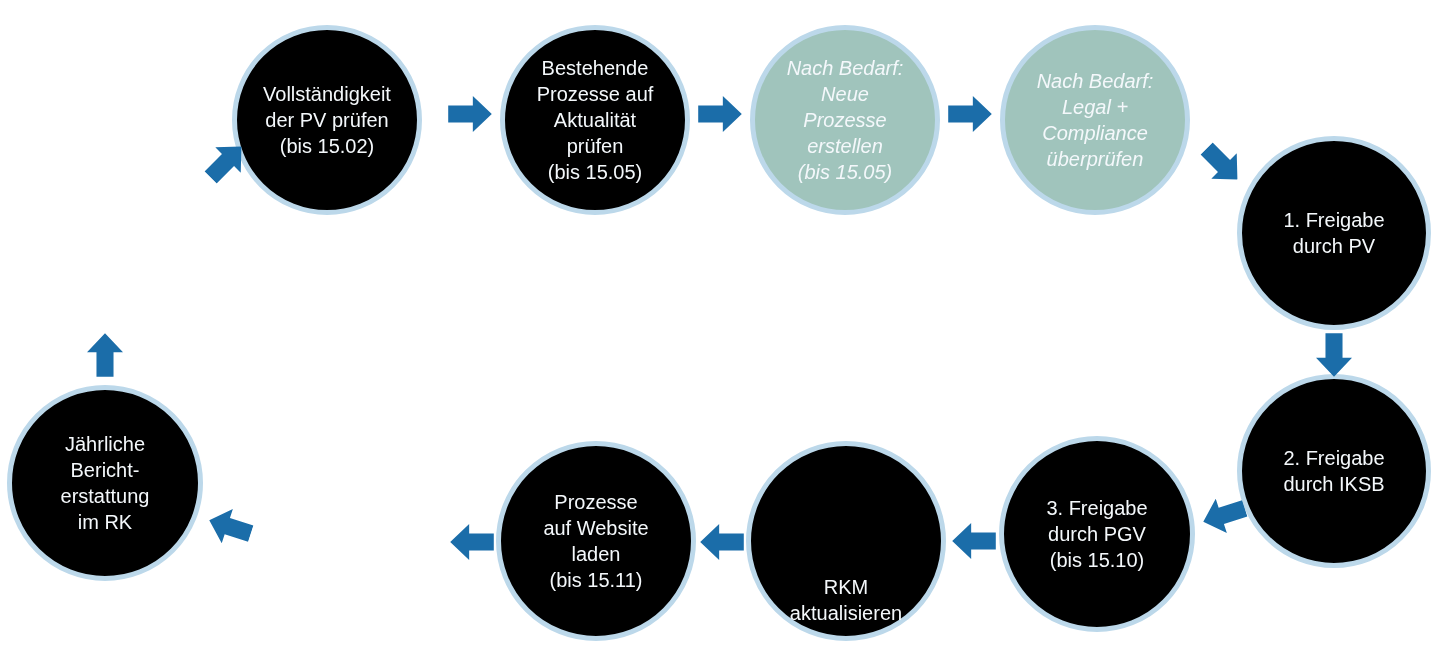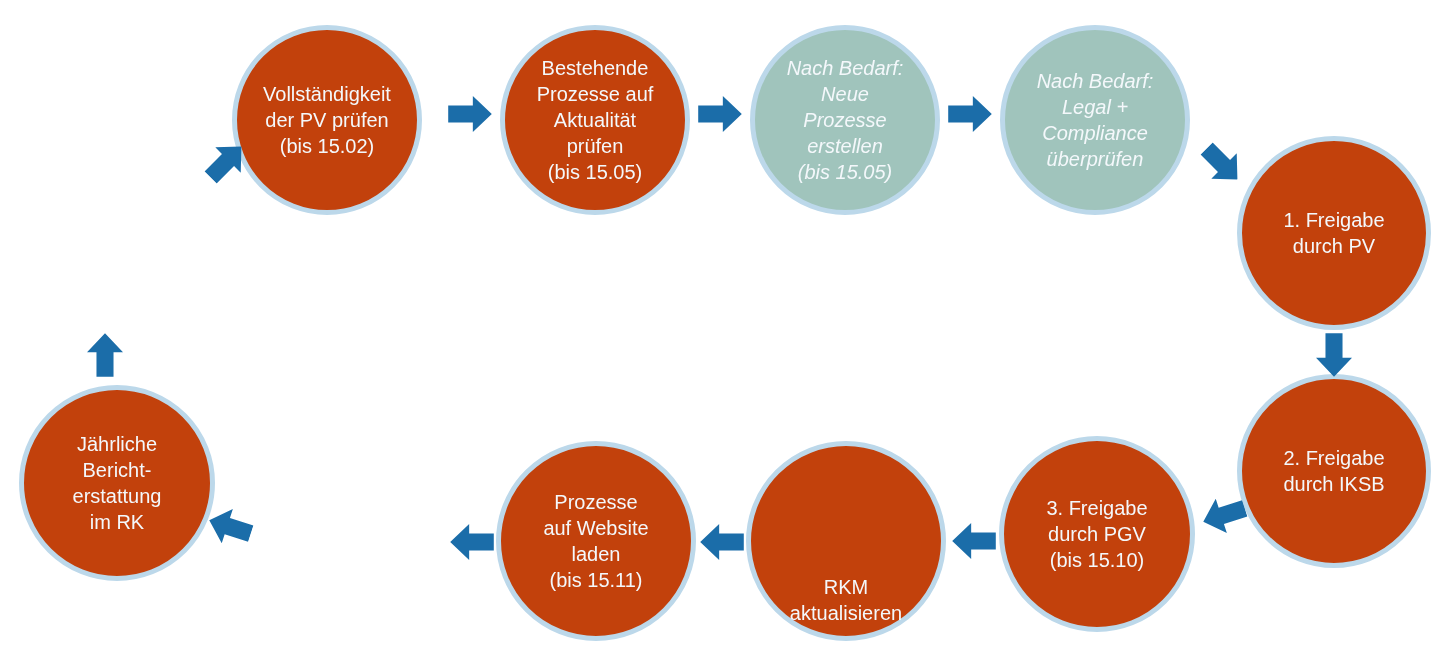--- a/index.html
+++ b/index.html
@@ -3,41 +3,41 @@
 <meta charset="utf-8">
 <style>
   html,body{margin:0;padding:0;}
   body{
     width:1440px;height:652px;position:relative;background:#ffffff;
     font-family:"Liberation Sans","DejaVu Sans",sans-serif;overflow:hidden;
   }
   .canvas{position:absolute;inset:0;}
   .node{
     position:absolute;border-radius:50%;box-sizing:border-box;
-    background:#c2410c;border:5px solid #BCD8EA;
+    background:#000000;border:5px solid #BCD8EA;
     display:flex;align-items:center;justify-content:center;
     text-align:center;color:#F4F8FB;font-size:20px;line-height:26px;
     padding:10px;
   }
   .node .ln{display:block;}
   .node.highlight{border:7px solid #E30613;}
   .node.conditional{background:#A0C4BC;font-style:italic;}
   
   .n1 {left:8px;   top:133px; width:195px; height:195px;}
   .n2 {left:232px; top:25px;  width:190px; height:190px;}
   .n3 {left:500px; top:25px;  width:190px; height:190px;}
   .n4 {left:750px; top:25px;  width:190px; height:190px;}
   .n5 {left:1000px;top:25px;  width:190px; height:190px;}
   .n6 {left:1237px;top:136px; width:194px; height:194px;}
   .n7 {left:1237px;top:374px; width:194px; height:194px;}
   .n8 {left:999px; top:436px; width:196px; height:196px;}
   .n9 {left:746px; top:441px; width:200px; height:200px;align-items:flex-end;}
   .n10{left:496px; top:441px; width:200px; height:200px;}
   .n11{left:246px; top:441px; width:200px; height:200px;}
-  .n12{left:19px;   top:385px; width:196px; height:196px;}
+  .n12{left:7px;   top:385px; width:196px; height:196px;}
   
   .arrow{position:absolute;width:44px;height:36px;}
   .arrow polygon{fill:#1B6DA9;}
   .a1 {left:204px; top:144px; transform:rotate(-45deg);}
   .a2 {left:448px; top:96px;}
   .a3 {left:698px; top:96px;}
   .a4 {left:948px; top:96px;}
   .a5 {left:1200px;top:146px; transform:rotate(45deg);}
   .a6 {left:1312px;top:337px; transform:rotate(90deg);}
   .a7 {left:1202px;top:497px; transform:rotate(162deg);}

